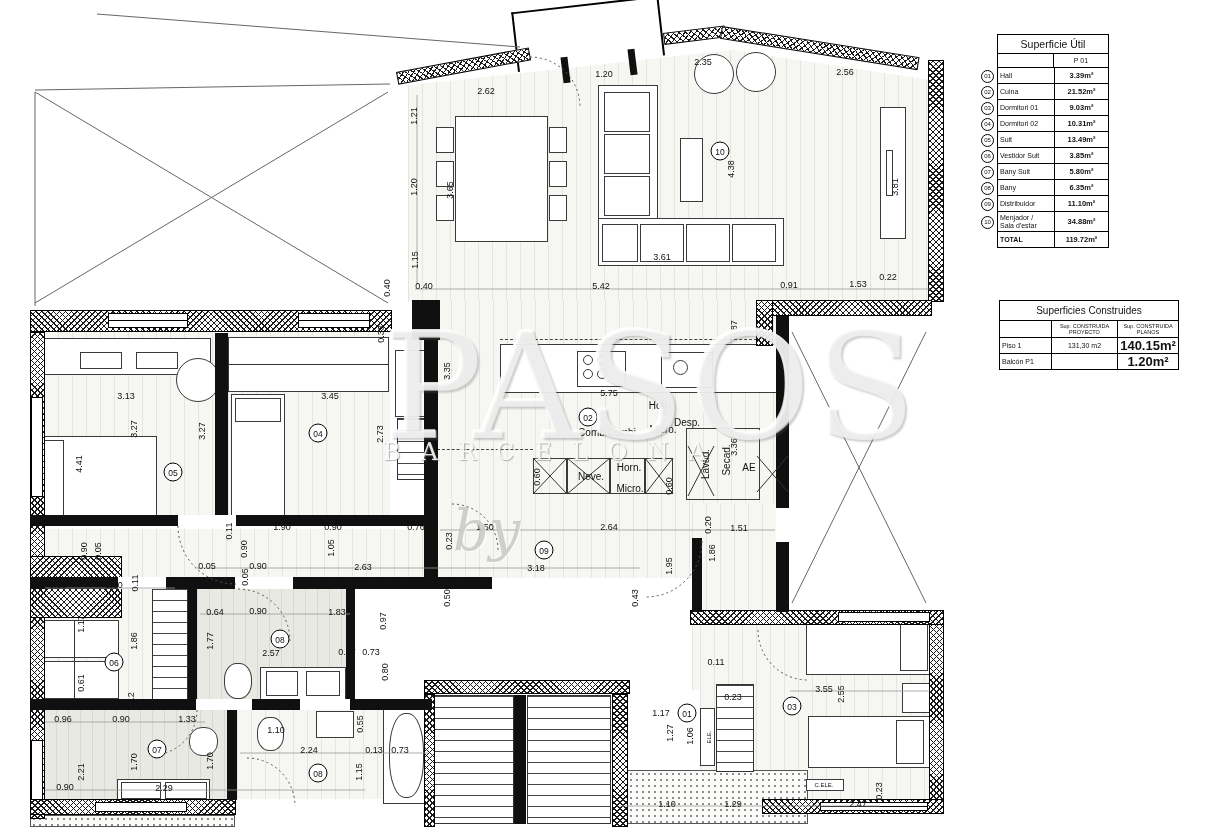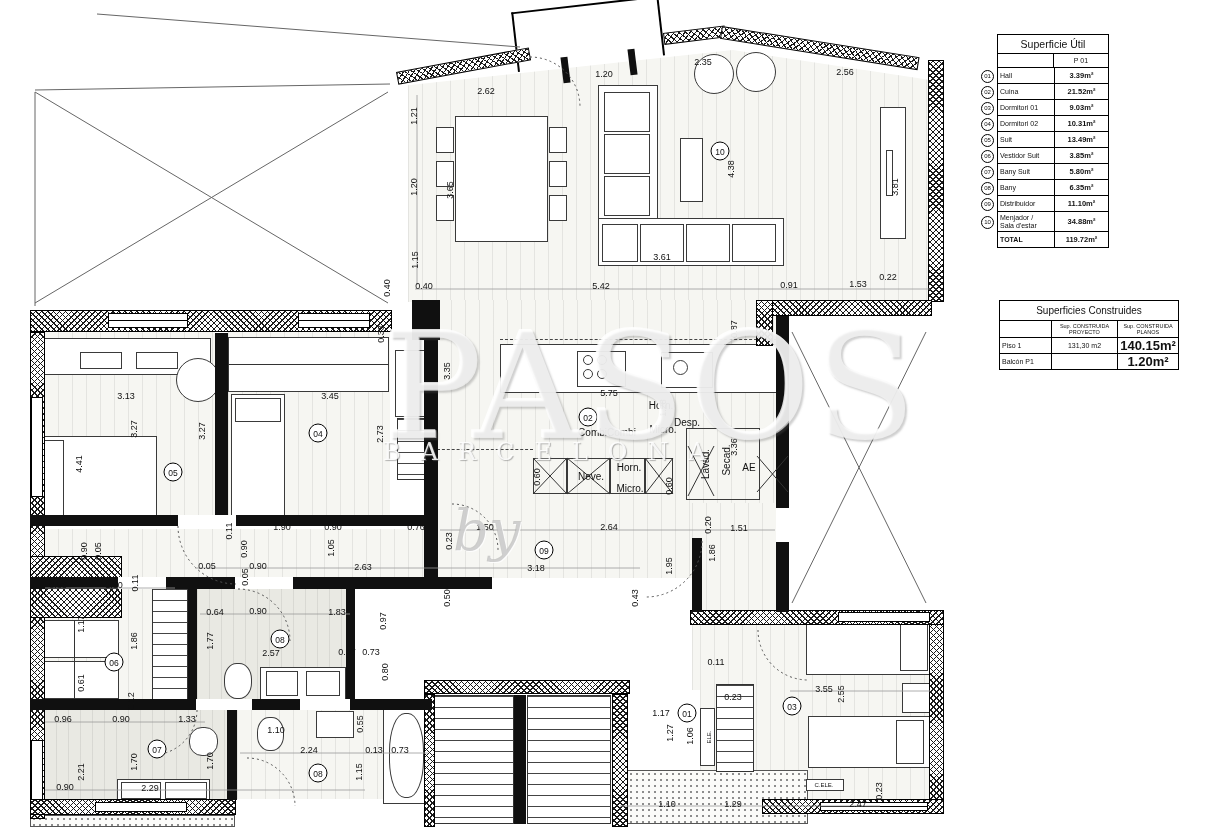--- a/index.html
+++ b/index.html
@@ -346,21 +346,21 @@
       <div class="dm v" style="left:635px;top:598px">0.43</div>
       <div class="dm v" style="left:447px;top:598px">0.50</div>
       <div class="dm" style="left:63px;top:719px">0.96</div>
       <div class="dm" style="left:121px;top:719px">0.90</div>
       <div class="dm" style="left:187px;top:719px">1.33</div>
       <div class="dm v" style="left:131px;top:701px">0.12</div>
       <div class="dm v" style="left:81px;top:772px">2.21</div>
       <div class="dm v" style="left:134px;top:762px">1.70</div>
       <div class="dm v" style="left:210px;top:761px">1.70</div>
       <div class="dm" style="left:65px;top:787px">0.90</div>
-      <div class="dm" style="left:150px;top:788px">2.29</div>
+      <div class="dm" style="left:164px;top:788px">2.29</div>
       <div class="dm" style="left:276px;top:730px">1.10</div>
       <div class="dm v" style="left:360px;top:724px">0.55</div>
       <div class="dm" style="left:309px;top:750px">2.24</div>
       <div class="dm" style="left:374px;top:750px">0.13</div>
       <div class="dm" style="left:400px;top:750px">0.73</div>
       <div class="dm v" style="left:359px;top:772px">1.15</div>
       <div class="dm" style="left:716px;top:662px">0.11</div>
       <div class="dm" style="left:733px;top:697px">0.23</div>
       <div class="dm" style="left:661px;top:713px">1.17</div>
       <div class="dm v" style="left:670px;top:733px">1.27</div>

